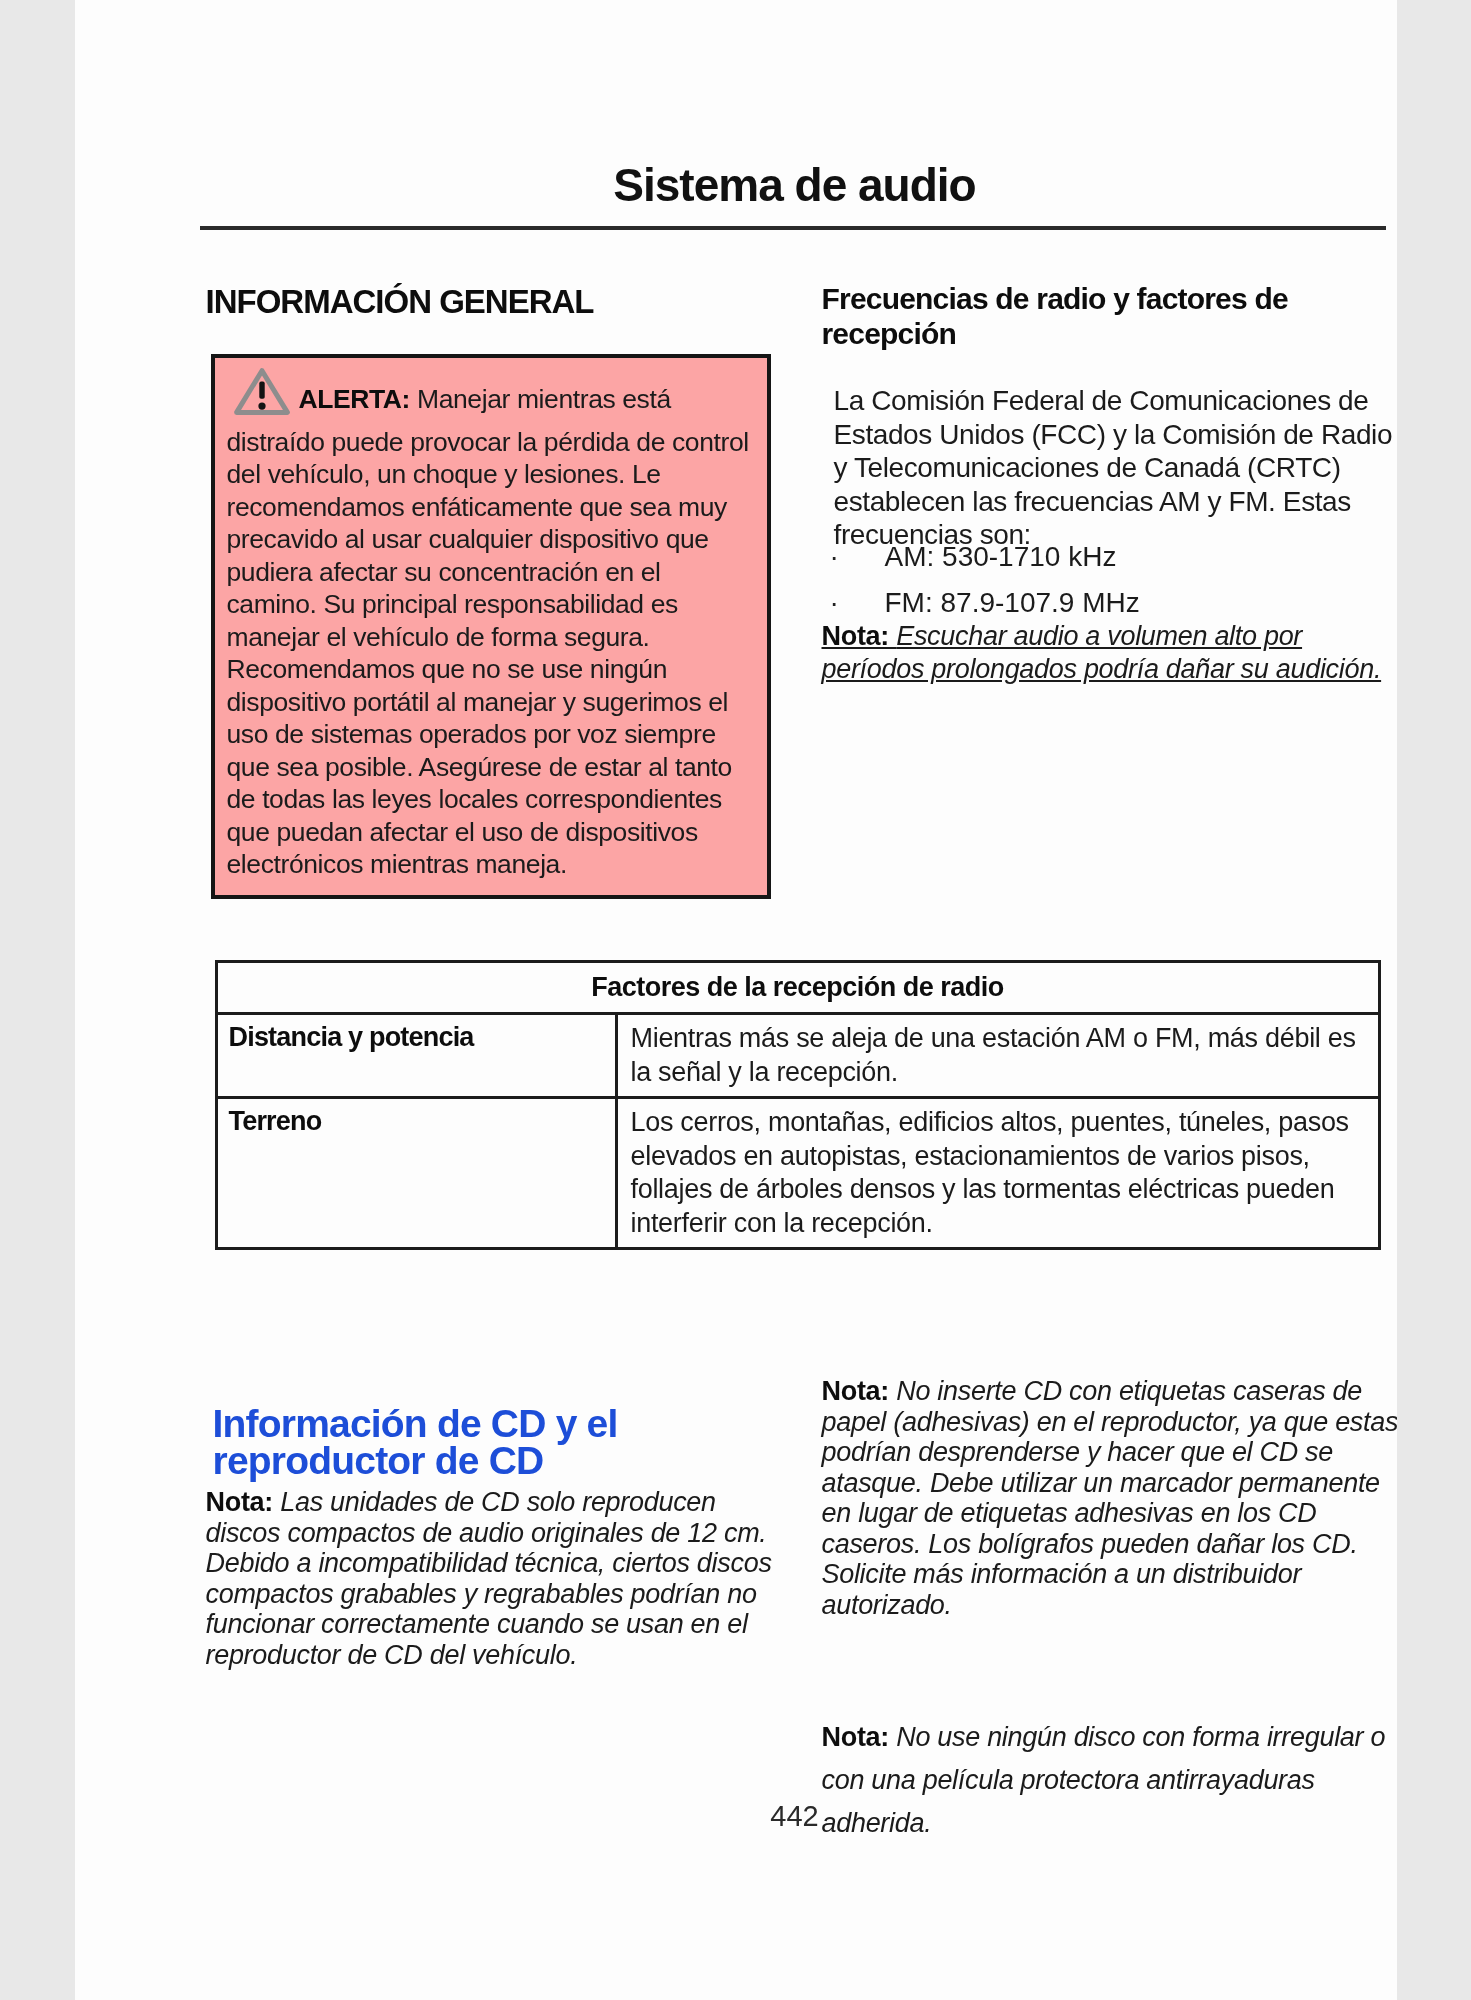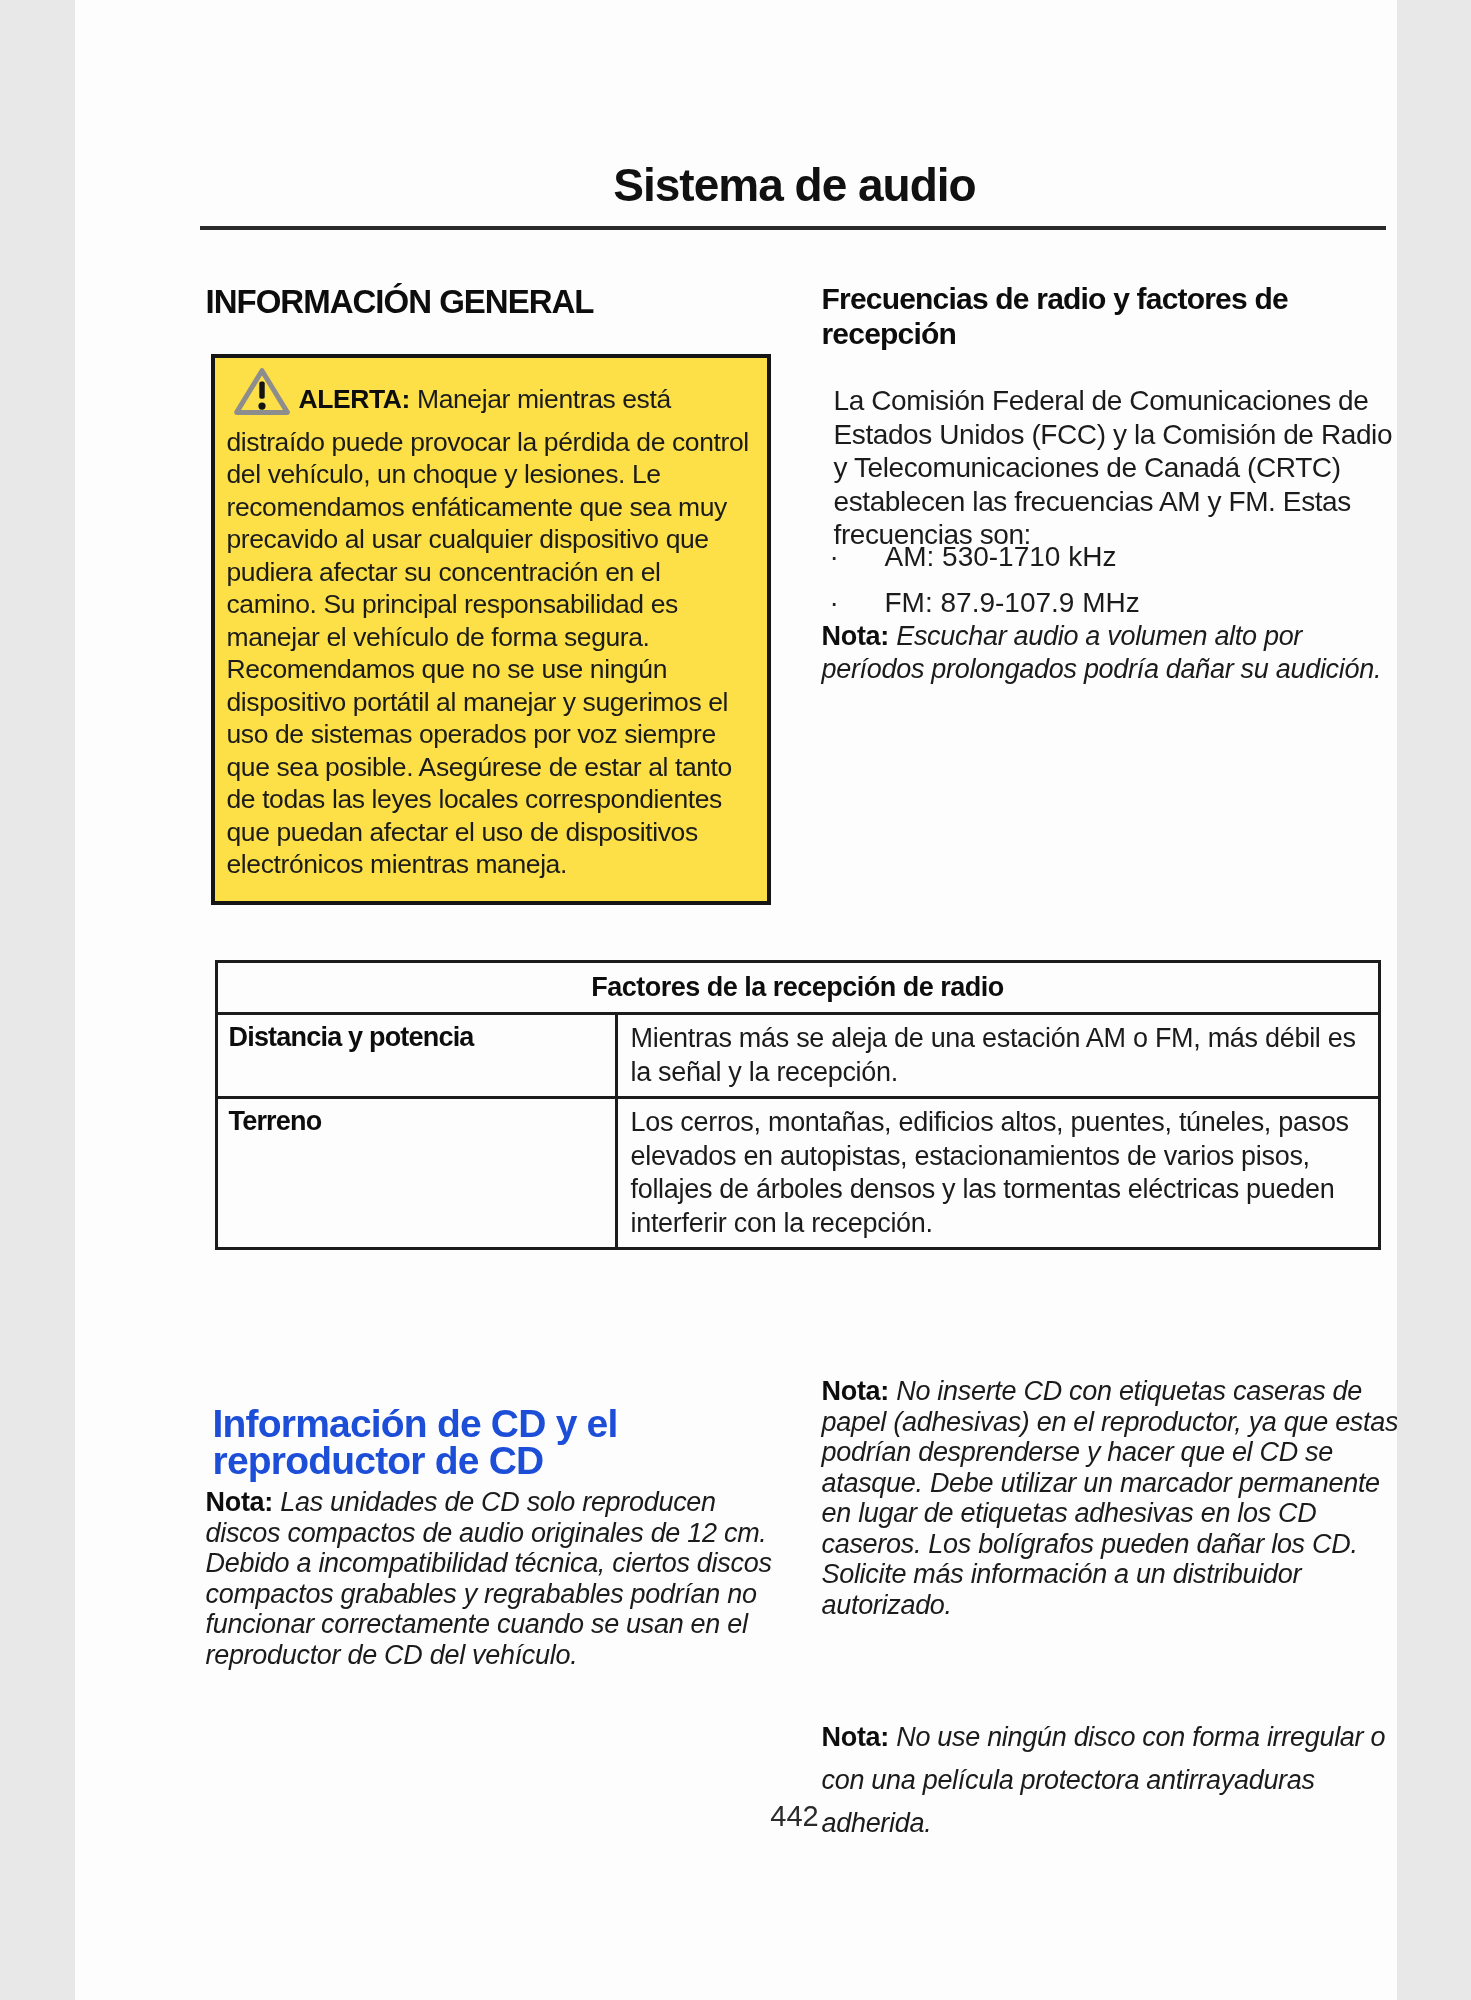--- a/index.html
+++ b/index.html
@@ -33,22 +33,22 @@
     line-height:35px;margin:0;
   }
   .h-left2{
     position:absolute;left:131px;top:1398px;width:575px;
     font-size:39px;font-weight:bold;color:#1d4ed8;letter-spacing:-0.8px;
     line-height:37px;margin:7px;
   }
   
   .alert-box{
     position:absolute;left:136px;top:354px;width:560px;
-    border:4px solid #151515;background:#fde047;
-    padding:8px 10px 20px 12px;box-sizing:border-box;
+    border:4px solid #151515;background:#fca5a5;
+    padding:8px 10px 14px 12px;box-sizing:border-box;
   }
   .alert-box p{
     margin:0;font-size:26.5px;line-height:32.5px;letter-spacing:-0.4px;color:#1b1b1b;
   }
   .warn-tri{
     display:inline-block;vertical-align:-10px;margin:0 8px 0 6px;
   }
   .alert-label{font-weight:bold;color:#0d0d0d;}
   
   .rc-intro{
@@ -59,21 +59,21 @@
     position:absolute;left:753px;top:540px;width:572px;
     list-style:none;margin:0;padding:0;font-size:28px;
   }
   .bullet-list li{position:relative;padding-left:57px;margin-bottom:13px;line-height:33px;}
   .bullet-dot{
     position:absolute;left:2px;top:0;font-size:28px;color:#222;
   }
   .note{font-size:27px;line-height:33px;letter-spacing:-0.3px;margin:0;}
   .note .note-label{font-weight:bold;font-style:normal;color:#0d0d0d;}
   .note .note-text{font-style:italic;}
-  .vol-note{position:absolute;left:747px;top:620px;width:578px;}
+  .vol-note{position:absolute;left:747px;top:620px;width:578px;text-decoration:underline;}
   .cd-note{position:absolute;left:131px;top:1487px;width:578px;line-height:30.5px;}
   .rn1{position:absolute;left:747px;top:1376px;width:582px;line-height:30.5px;}
   .rn2{position:absolute;left:747px;top:1716px;width:582px;line-height:43px;}
   
   .factors-table{
     position:absolute;left:140px;top:960px;width:1166px;
     border-collapse:collapse;background:#fdfdfd;
   }
   .factors-table th,.factors-table td{
     border:3px solid #1c1c1c;

